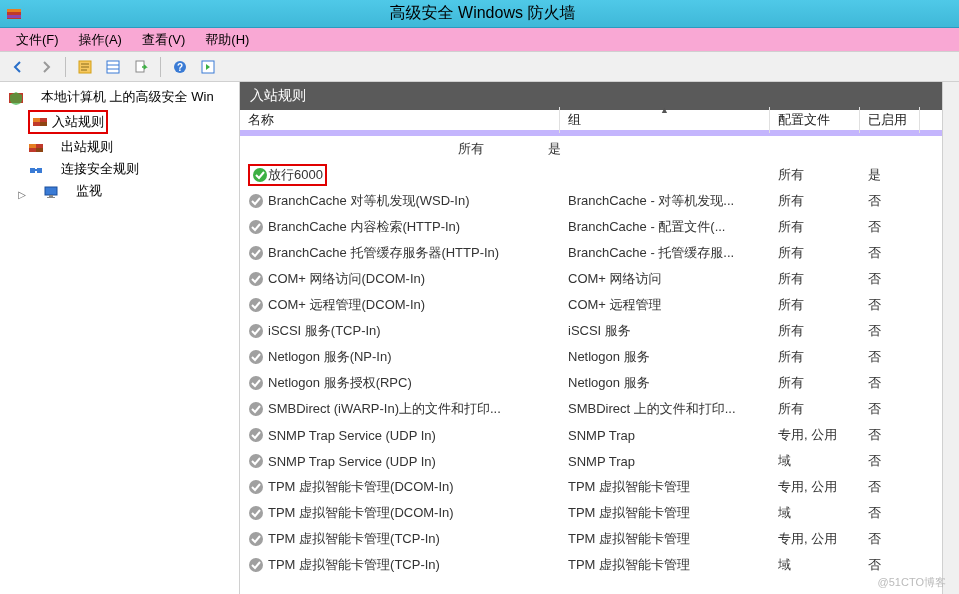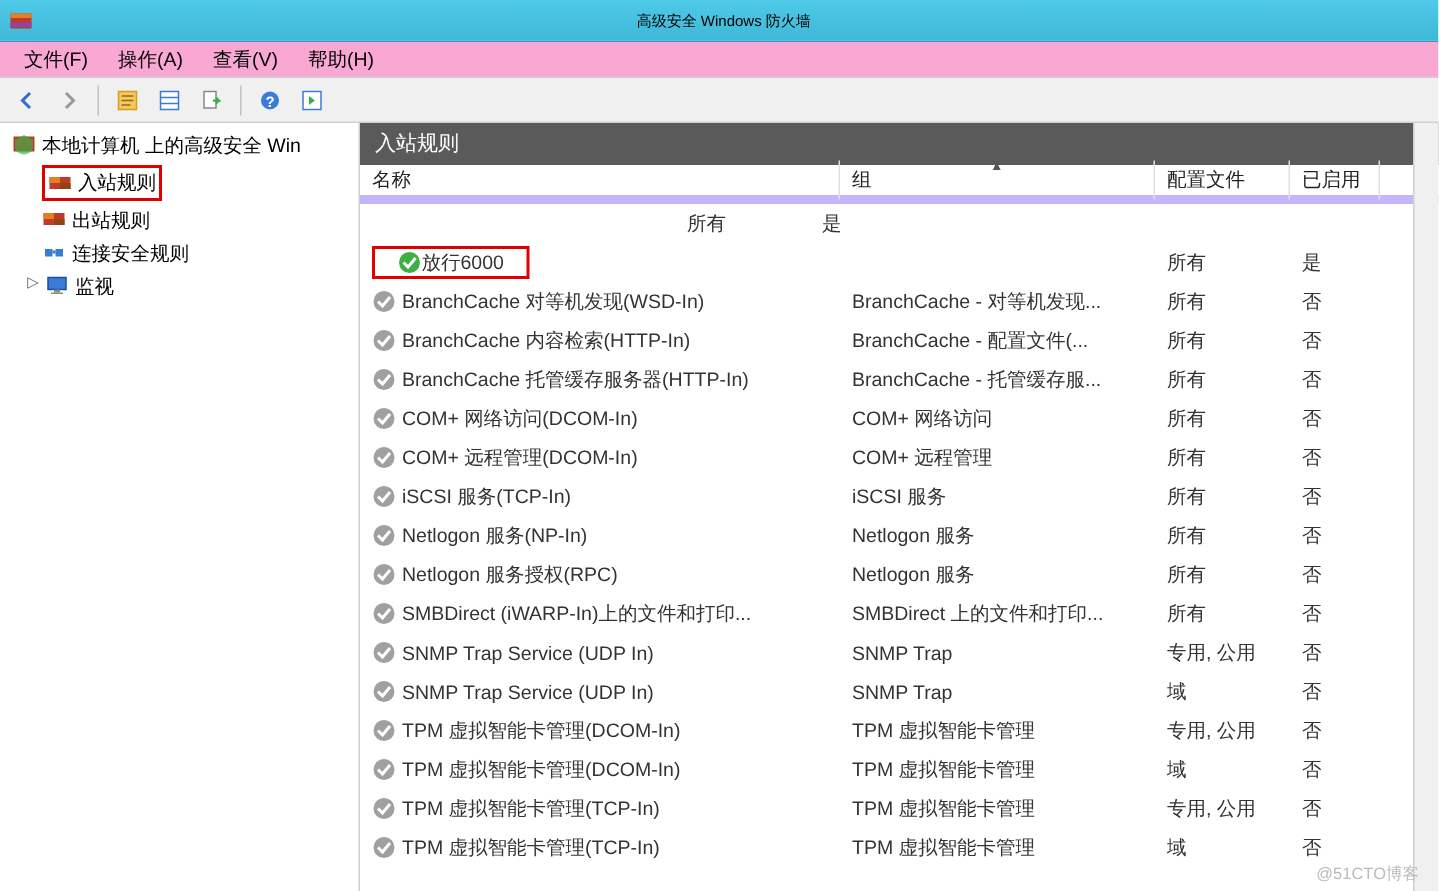--- a/index.html
+++ b/index.html
@@ -1,27 +1,27 @@
 <!DOCTYPE html>
 <html><head>
 <meta charset="utf-8">
 <style>
 * { box-sizing: border-box; margin: 0; padding: 0; }
 body { font-family: "Microsoft YaHei", "Segoe UI", Tahoma, sans-serif; font-size: 13px; background: #fff; width: 959px; height: 594px; overflow: hidden; position: relative; }
 .titlebar { background: linear-gradient(to bottom, #4fc9e8, #3fb8d8); height: 28px; display: flex; align-items: center; padding-left: 6px; color: #000; border-bottom: 1px solid #2a9bc0; }
 .titlebar-icon { width: 16px; height: 16px; margin-right: 6px; }
-.titlebar-title { flex: 1; text-align: center; font-size: 10px; margin-left: -22px; }
+.titlebar-title { flex: 1; text-align: center; font-size: 16px; margin-left: -22px; }
 .menubar { background: #f9a8d4; height: 24px; display: flex; align-items: center; padding: 0 6px; border-bottom: 1px solid #d0d0d0; }
 .menubar-item { padding: 2px 10px; cursor: default; }
 .toolbar { background: #f0f0f0; height: 30px; display: flex; align-items: center; padding: 0 6px; gap: 4px; border-bottom: 1px solid #d0d0d0; }
 .tool-btn { width: 24px; height: 24px; display: flex; align-items: center; justify-content: center; border: 1px solid transparent; cursor: pointer; }
 .tool-sep { width: 1px; height: 20px; background: #c0c0c0; margin: 0 3px; }
 .main { display: flex; height: calc(594px - 28px - 24px - 30px); }
 .tree-panel { width: 240px; background: #fff; border-right: 1px solid #d0d0d0; padding: 4px; overflow: hidden; }
-.tree-node { display: flex; align-items: flex-start; padding: 2px 0 2px 4px; cursor: default; white-space: nowrap; }
+.tree-node { display: flex; align-items: flex-end; padding: 2px 0 2px 4px; cursor: default; white-space: nowrap; gap: 13px; }
 .tree-node.indent1 { padding-left: 24px; }
 .tree-node.indent1b { padding-left: 12px; }
 .tree-icon { width: 16px; height: 16px; margin-right: 4px; flex-shrink: 0; }
 .tree-expand { width: 12px; height: 12px; display: inline-flex; align-items: center; justify-content: center; font-size: 10px; color: #666; margin-right: 2px; }
 .red-box { border: 2px solid #e00000; display: inline-flex; align-items: center; padding: 1px 2px; }
 .list-panel { flex: 1; display: flex; flex-direction: column; background: #fff; position: relative; }
 .list-header-bar { background: #5a5a5a; color: #fff; padding: 5px 10px; font-size: 14px; display: flex; align-items: center; }
 .list-columns { display: flex; background: #fff; border-bottom: 6px solid #c4b5fd; height: 26px; align-items: center; }
 .list-col { padding: 4px 8px; border-right: 1px solid #e0e0e0; display: flex; align-items: center; font-size: 13px; color: #222; }
 .col-name { width: 320px; }
@@ -34,21 +34,21 @@
 .cell { padding: 0 8px; font-size: 13px; color: #333; white-space: nowrap; overflow: hidden; text-overflow: ellipsis; }
 .cell-name { width: 320px; display: flex; align-items: center; gap: 4px; }
 .cell-group { width: 210px; }
 .cell-profile { width: 90px; }
 .cell-enabled { width: 60px; }
 .rule-icon { width: 16px; height: 16px; flex-shrink: 0; }
 .rule-icon.enabled circle.outer { fill: #3cb043; }
 .rule-icon.enabled path.check { stroke: #fff; stroke-width: 2; fill: none; }
 .rule-icon.disabled circle.outer { fill: #a0a0a0; }
 .rule-icon.disabled path.check { stroke: #fff; stroke-width: 2; fill: none; }
-.row-red-box { border: 2px solid #e00000; display: inline-flex; align-items: center; padding: 0 15px; height: 22px; }
+.row-red-box { border: 2px solid #e00000; display: inline-flex; align-items: center; padding: 0 2px; height: 22px; }
 .vscroll-side { position: absolute; right: 0; top: 0; bottom: 0; width: 17px; background: #f0f0f0; border-left: 1px solid #d0d0d0; }
 .watermark { position: absolute; right: 13px; bottom: 4px; font-size: 11px; color: #bbb; }
 </style>
 </head>
 <body>
 
 <div class="titlebar">
   <svg class="titlebar-icon" viewBox="0 0 16 16">
       <rect x="1" y="3" width="14" height="10" fill="#c0392b"></rect>
       <rect x="1" y="3" width="14" height="3" fill="#e67e22"></rect>

